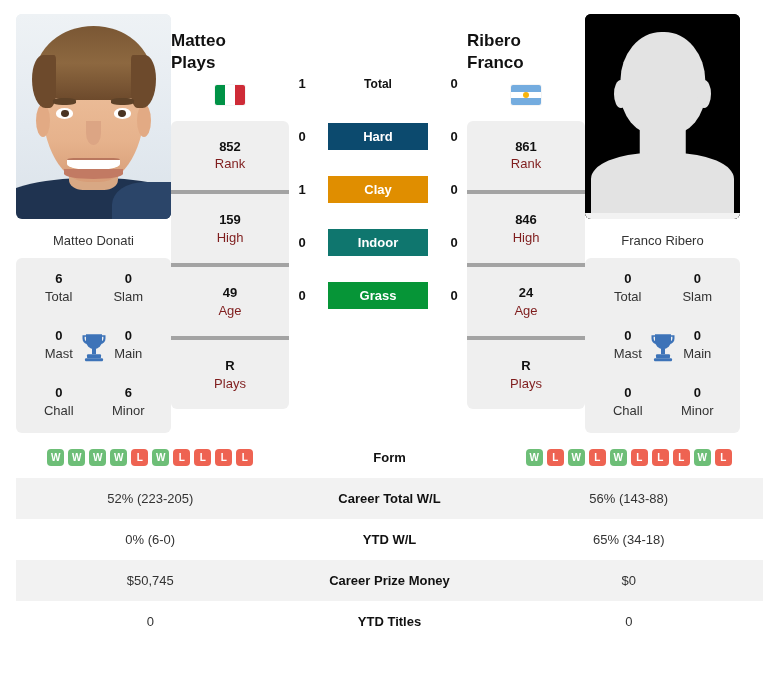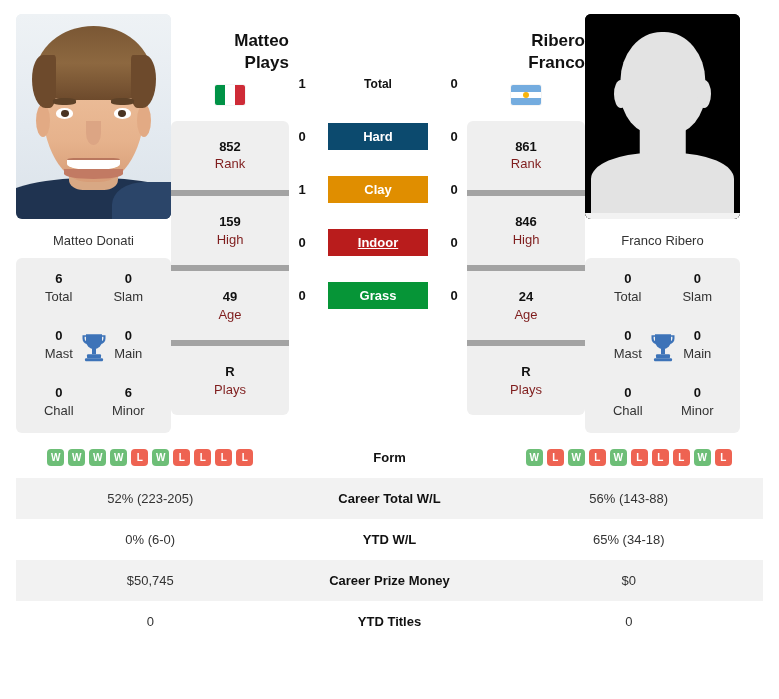--- a/index.html
+++ b/index.html
@@ -155,21 +155,21 @@
   .tstat .lbl { font-size: 13px; color: #333; line-height: 1.35; }
   .trophy {
     position: absolute; left: 50%; top: 50%;
     transform: translate(-50%,-46%);
     width: 26px; height: 30px;
   }
 
   
   .name-col { width: 118px; flex: 0 0 118px; padding-top: 16px; }
   .pname {
-    text-align: right;
+    text-align: left;
     font-size: 17px; font-weight: bold; color: #111;
     line-height: 1.32;
   }
   .flag-wrap { display: flex; justify-content: center; margin-top: 10px; }
   .flag {
     width: 30px; height: 20px;
     border-radius: 2px; overflow: hidden;
     display: flex; position: relative;
     box-shadow: 0 0 0 1px rgba(0,0,0,0.04);
   }
@@ -184,21 +184,21 @@
 
   .rank-card {
     background: #efefef;
     border-radius: 6px;
     margin-top: 16px;
     overflow: hidden;
   }
   .rank-cell {
     text-align: center;
     padding: 17px 4px 17px 4px;
-    border-bottom: 6px solid #a3a3a3;
+    border-bottom: 4px solid #a3a3a3;
   }
   .rank-cell:last-child { border-bottom: none; }
   .rank-cell .num { font-size: 13px; font-weight: bold; color: #111; line-height: 1.35; }
   .rank-cell .lbl { font-size: 13px; color: #7f1d1d; line-height: 1.35; }
 
   
   .center-col {
     width: 178px; flex: 0 0 178px;
     padding-top: 56px;
   }
@@ -363,21 +363,21 @@
             <div class="spill" style="background: #0c4a6e;">Hard</div>
             <div class="sv">0</div>
           </div>
           <div class="srow">
             <div class="sv">1</div>
             <div class="spill" style="background: rgb(224, 142, 0);">Clay</div>
             <div class="sv">0</div>
           </div>
           <div class="srow">
             <div class="sv">0</div>
-            <div class="spill" style="background: #b91c1c; text-decoration: underline;">Indoor</div>
+            <div class="spill" style="background: #0f766e;">Indoor</div>
             <div class="sv">0</div>
           </div>
           <div class="srow">
             <div class="sv">0</div>
             <div class="spill" style="background: rgb(6, 149, 55);">Grass</div>
             <div class="sv">0</div>
           </div>
         </div>
     </div>
 

